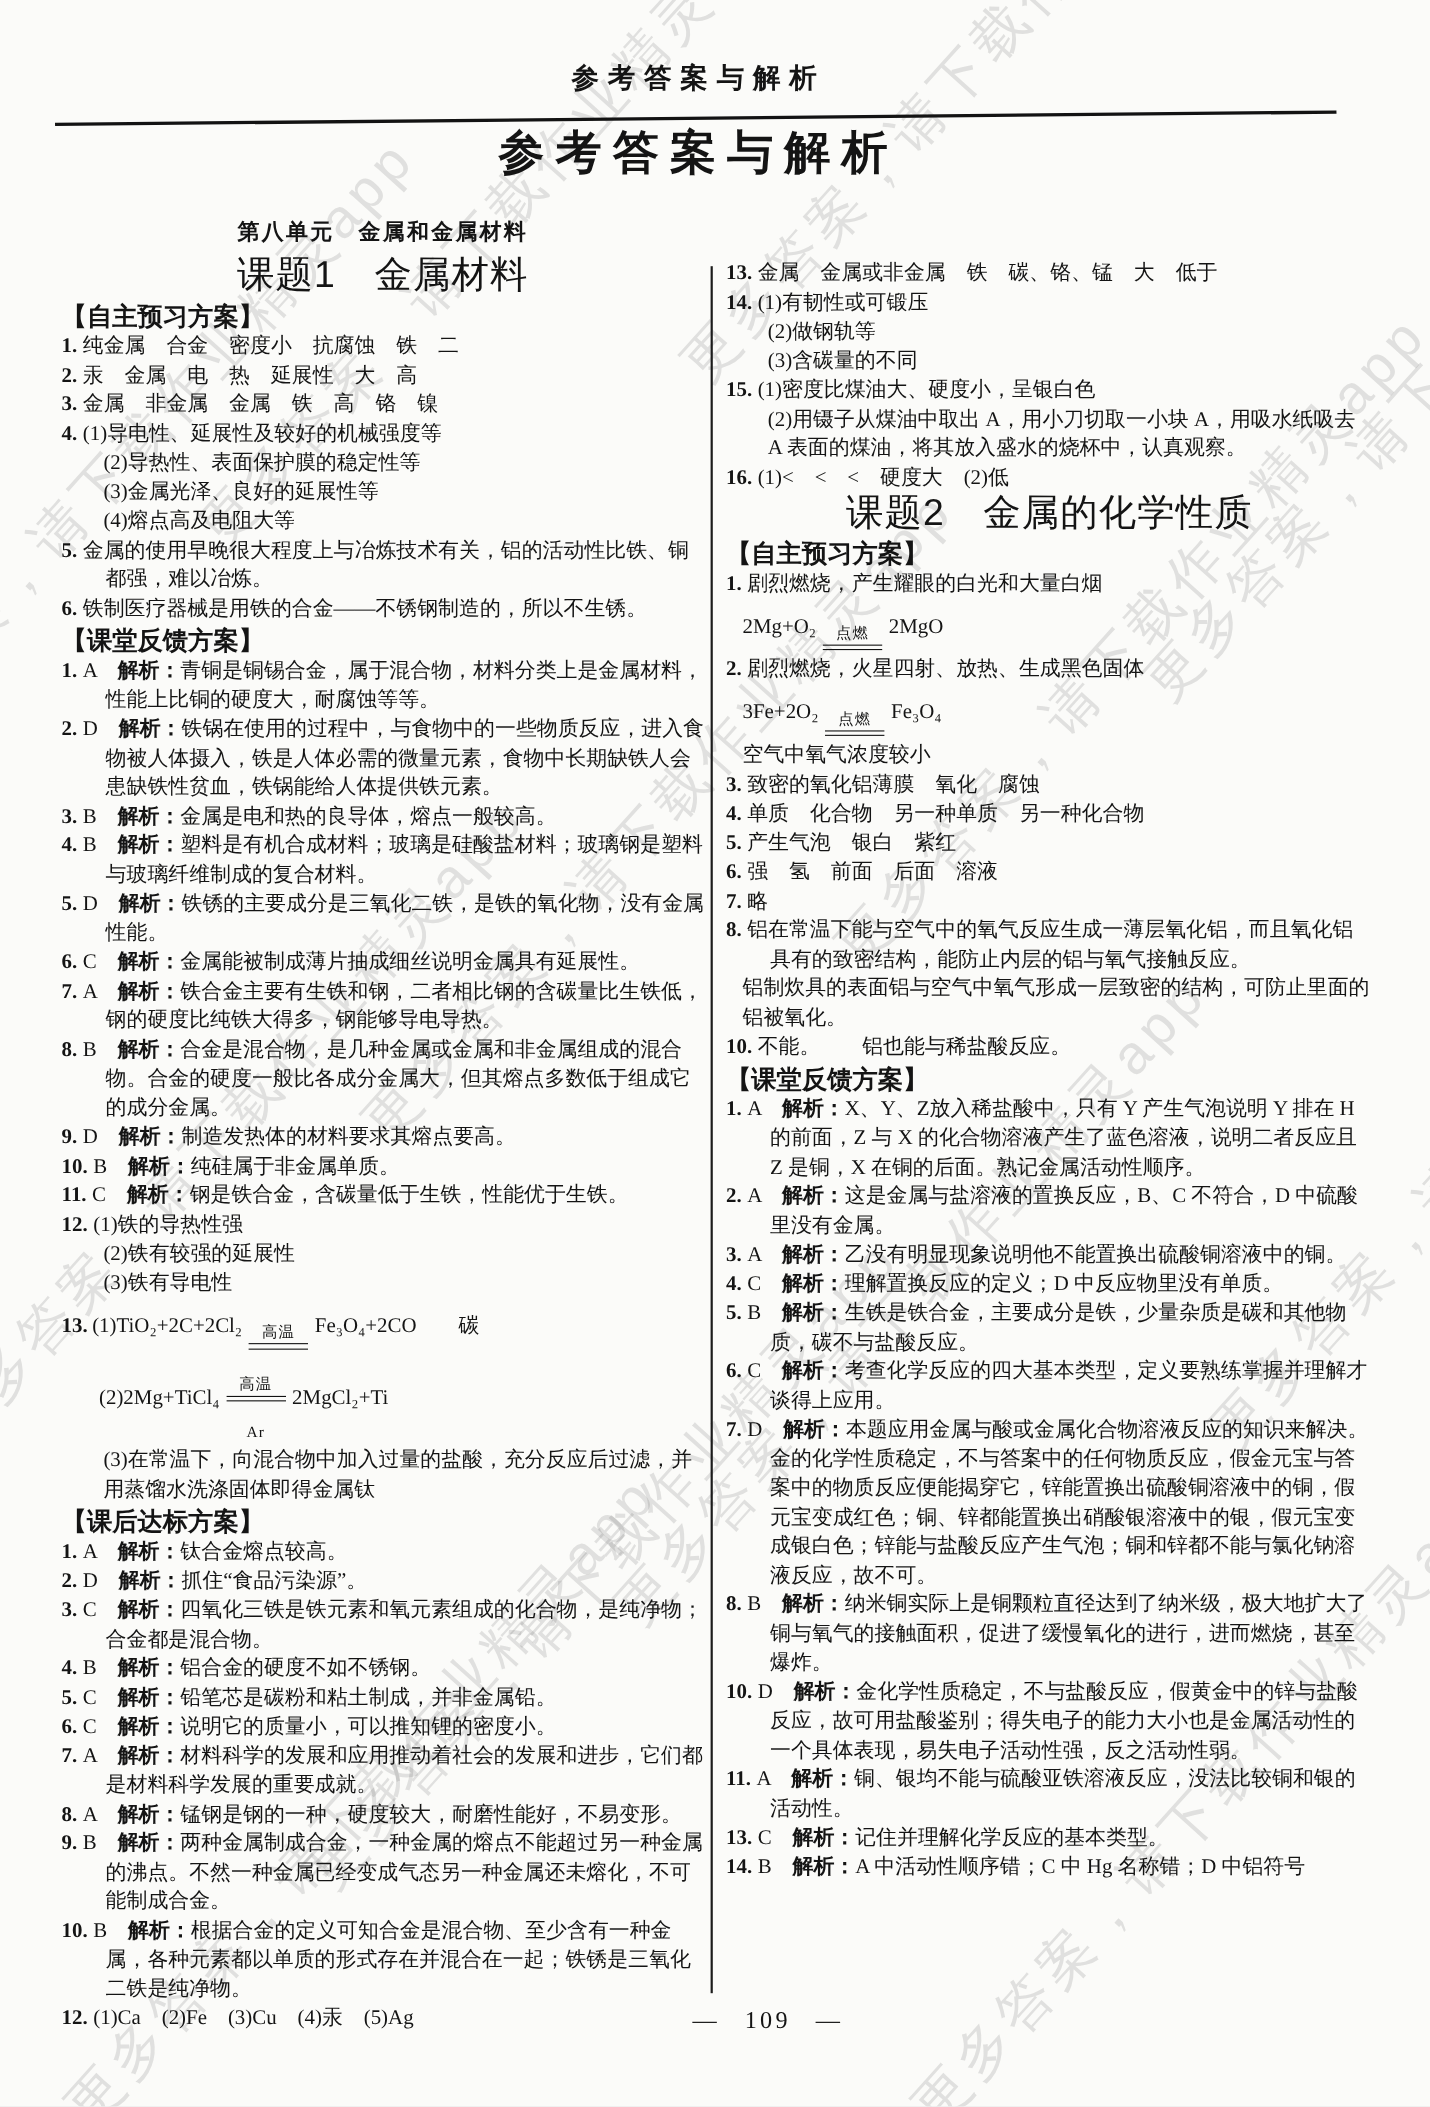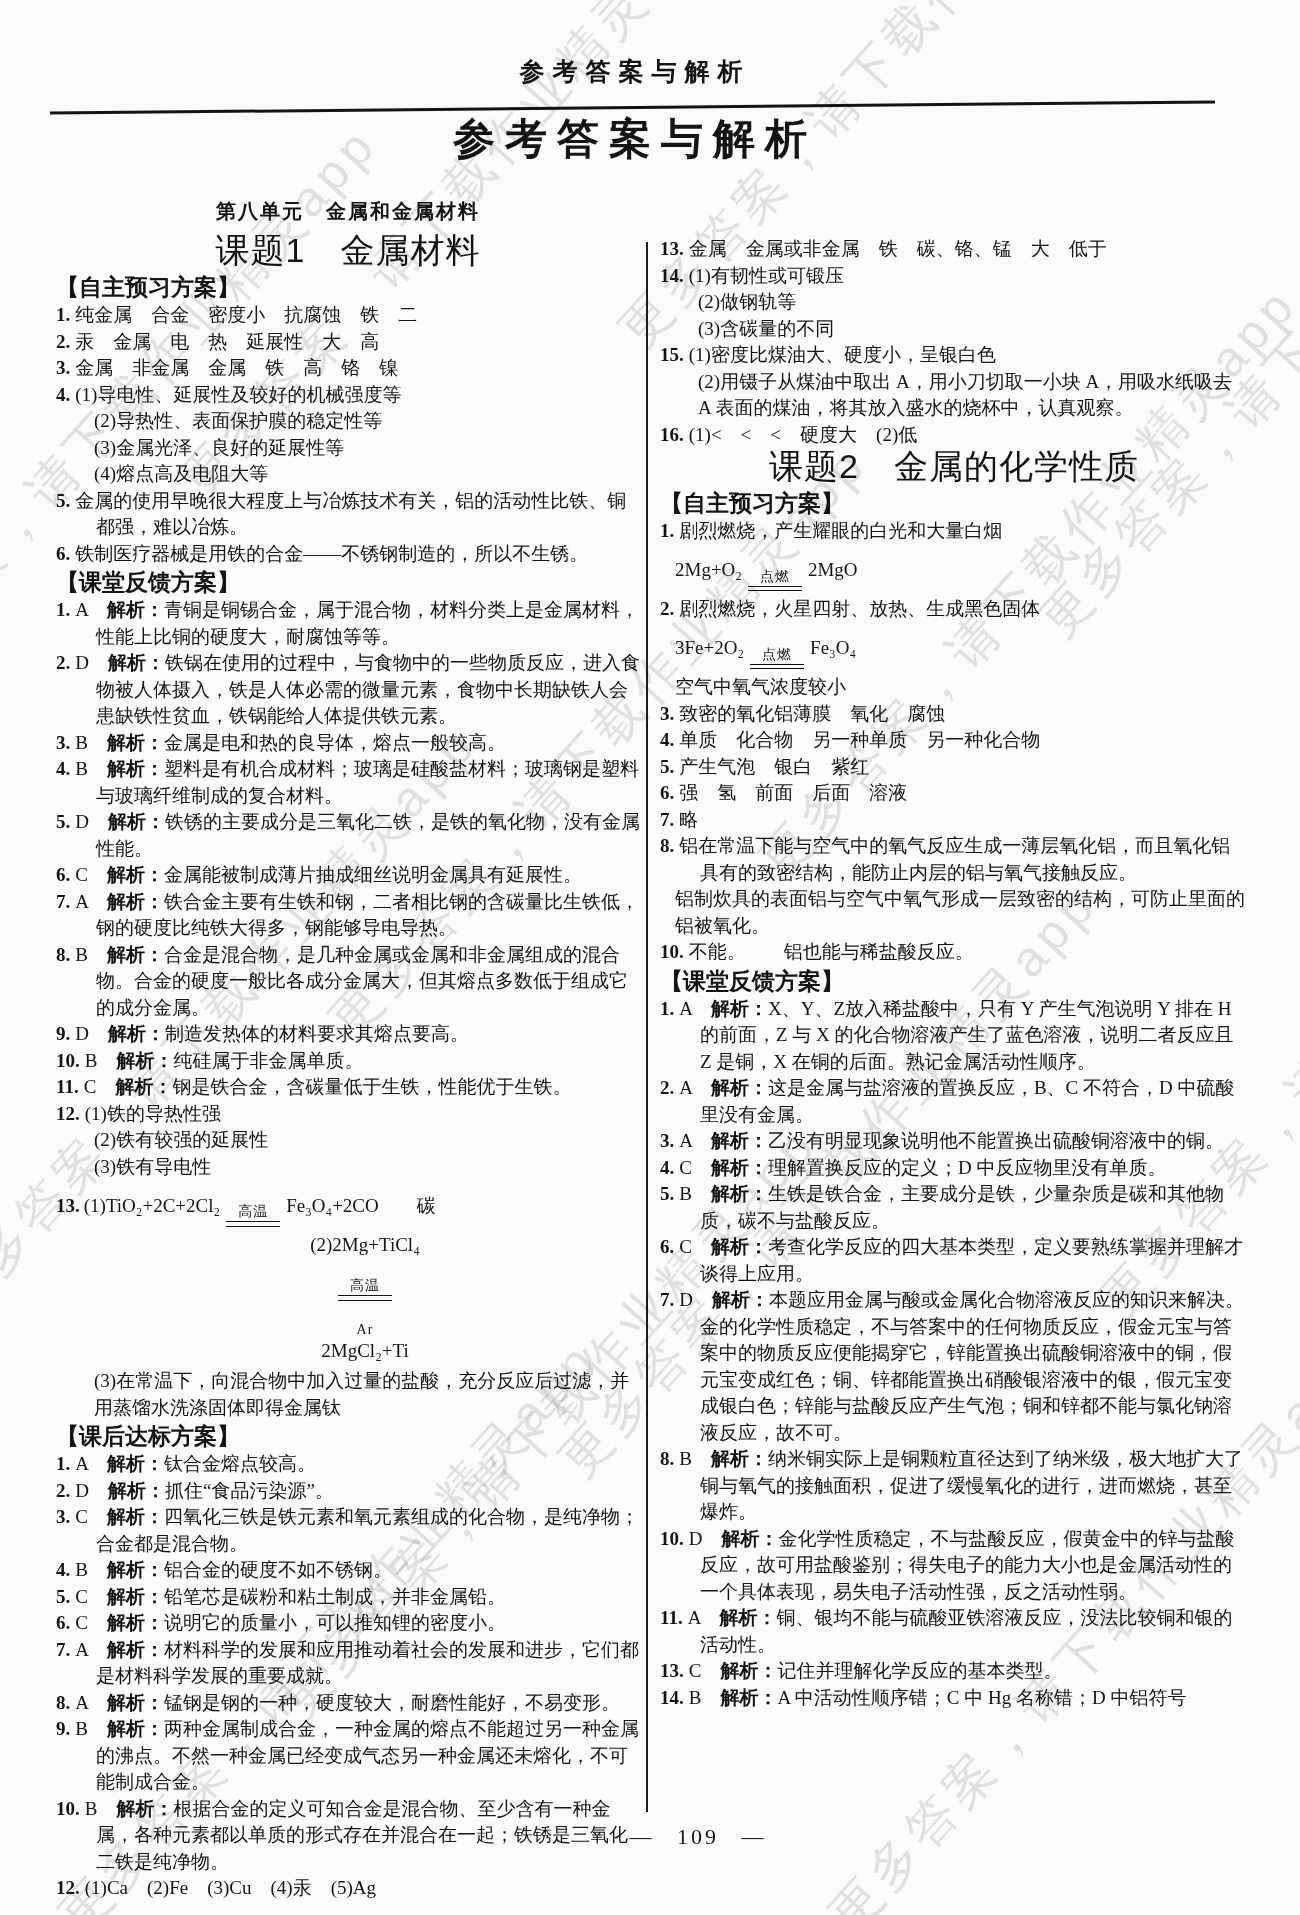--- a/index.html
+++ b/index.html
@@ -78,21 +78,21 @@
     font-weight:700;font-size:23px;line-height:30px;
   }
   .it{padding-left:40px;text-indent:-40px;}
   .it .n{font-weight:700;margin-right:5px;}
   .sub{margin-left:38px;}
   .sub0{margin-left:15px;}
   b.jx{font-family:"Liberation Sans","DejaVu Sans",sans-serif;font-weight:700;}
   
   .eqline{display:flex;align-items:center;margin:4px 0;}
   .eqline .n{font-weight:700;margin-right:4px;}
-  .eqline.ind1{padding-left:34px;flex-direction:column;}
+  .eqline.ind1{padding-left:34px;}
   .eqline.ind2{padding-left:15px;}
   .stack{display:inline-flex;flex-direction:column;align-items:center;margin:0 6px;}
   .cond,.under{font-size:14px;line-height:1.15;letter-spacing:1px;margin-top:20px;}
   .bar{width:54px;height:3.5px;border-top:1.9px solid #111;border-bottom:1.9px solid #111;margin:1px 0;}
   
   .page-num{
     position:absolute;top:1824px;left:0;width:1300px;
     text-align:center;font-size:22px;letter-spacing:3px;word-spacing:14px;padding-left:48px;
   }
 </style>

